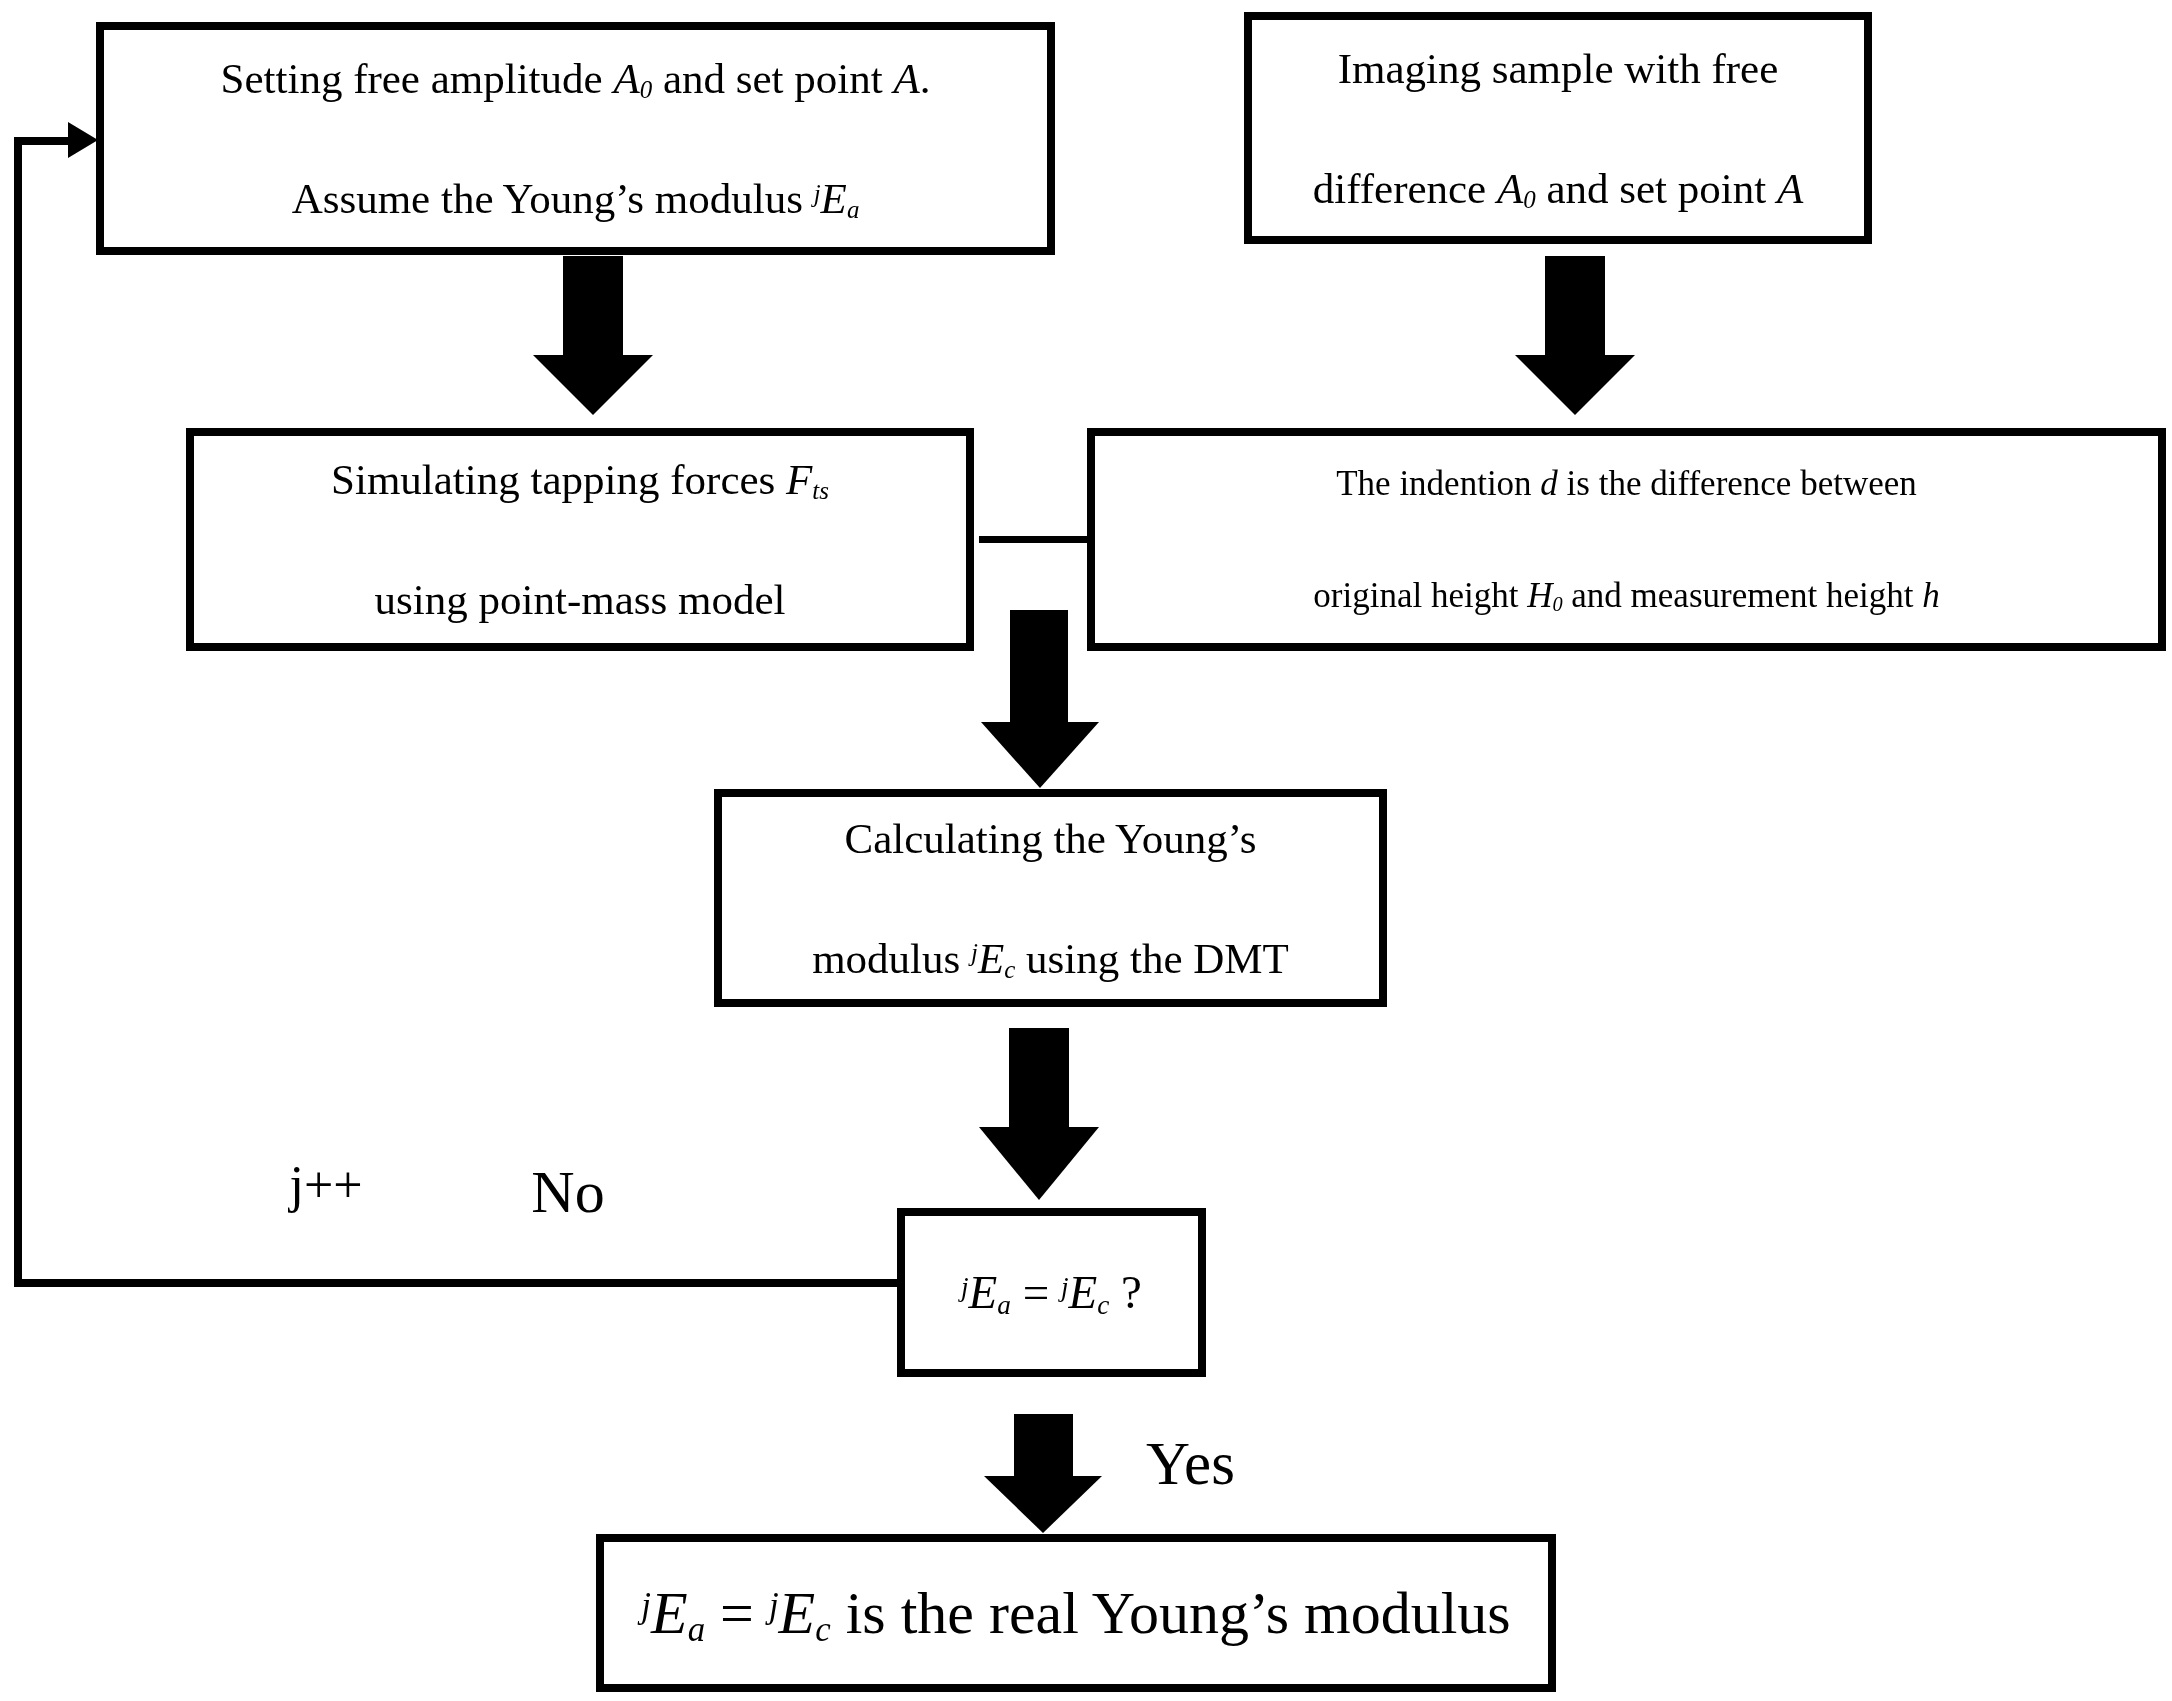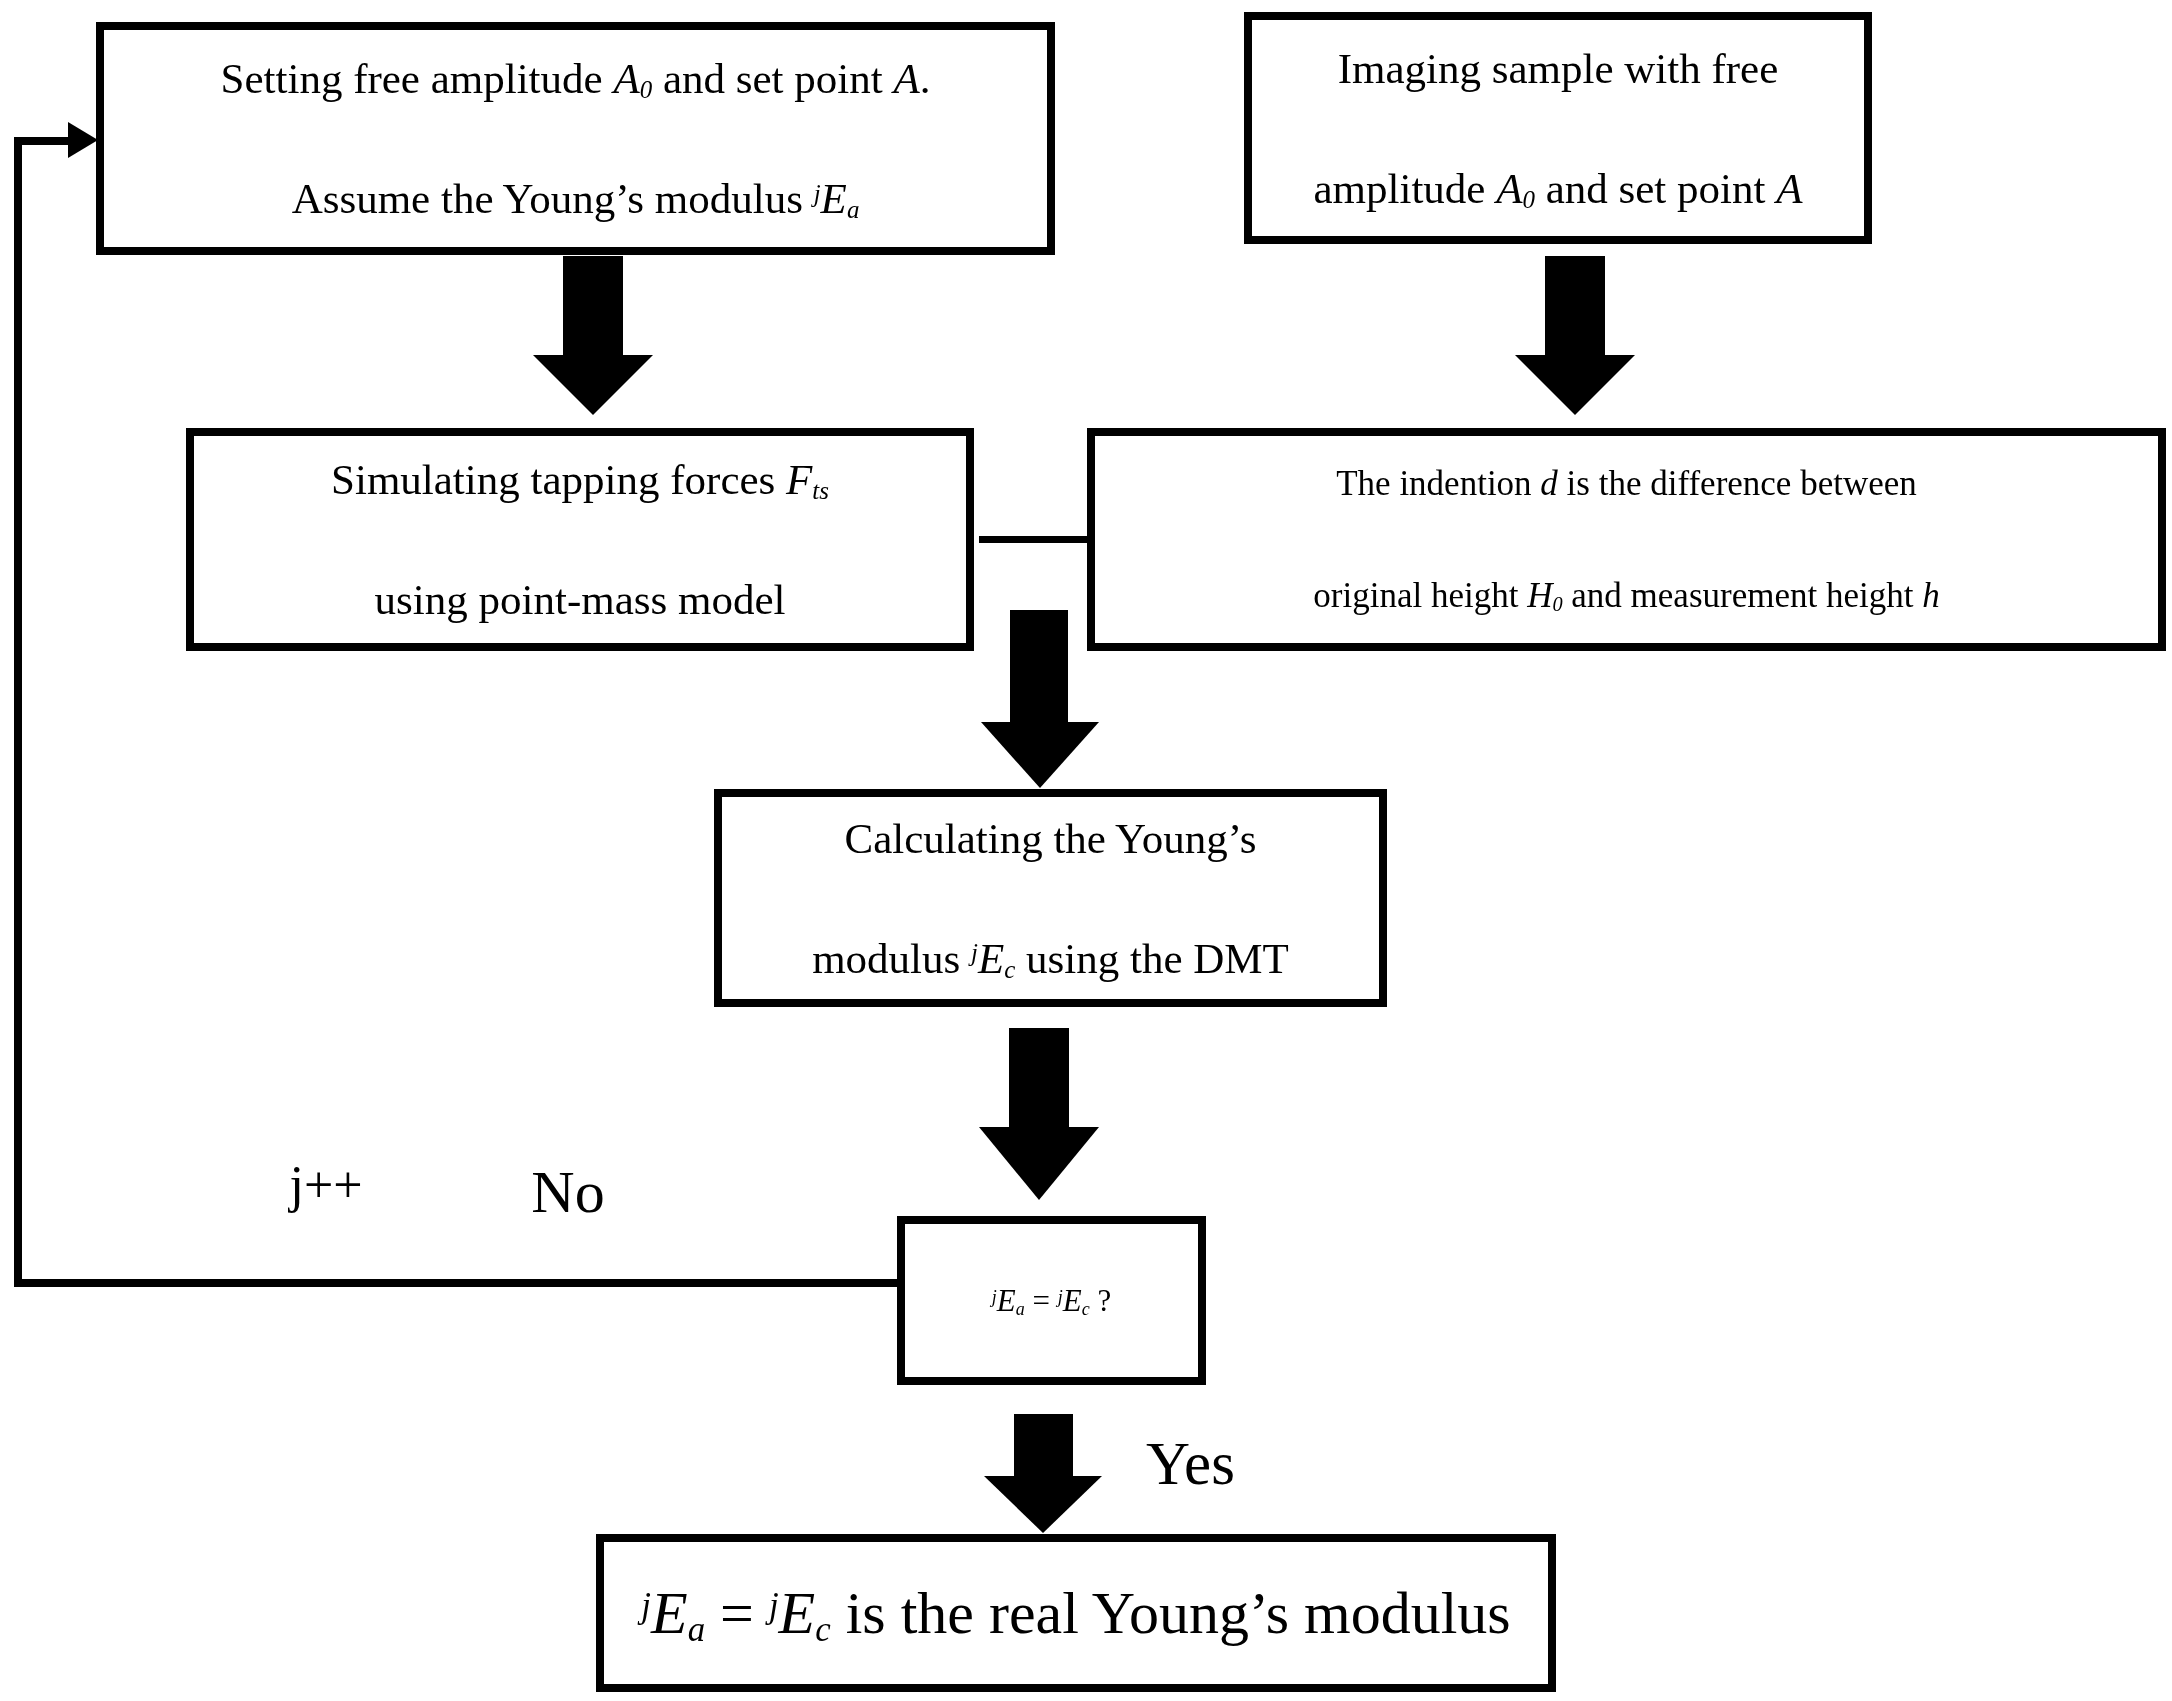--- a/index.html
+++ b/index.html
@@ -27,21 +27,21 @@
   #label-j{font-size:52px;left:267px;top:1159px;width:118px;}
   #label-no{font-size:60px;left:506px;top:1162px;width:124px;}
   #label-yes{font-size:61px;left:1122px;top:1433px;width:137px;}
 
   
   #box-setting     {left:96px;  top:22px;   width:959px; height:233px;}
   #box-imaging     {left:1244px; top:12.4px;   width:628px; height:232px;}
   #box-simulating  {left:186px;  top:428px;  width:788px; height:223px;}
   #box-indention   {left:1087px; top:428px;  width:1079px; height:223px; font-size:35px;}
   #box-calculating {left:714px; top:789px; width:673px; height:218px;}
-  #box-decision    {left:897px; top:1208px; width:309px;  height:169px; font-size:31px;margin-top:8px;}
+  #box-decision    {left:897px; top:1208px; width:309px;  height:169px; font-size:47px;}
   #box-result      {left:596px;  top:1534px; width:960px; height:158px; font-size:60px;}
 
   
   #arrow1-shaft{left:563px; top:256px; width:60px; height:101px;}
   #arrow1-head {left:533px; top:355px; border-width:60px 60px 0 60px;}
   
   #arrow2-shaft{left:1545px;top:256px; width:60px; height:101px;}
   #arrow2-head {left:1515px;top:355px; border-width:60px 60px 0 60px;}
   
   #connector-mid{left:979px;top:536px;width:108px;height:7.4px;}
@@ -66,21 +66,21 @@
 
 <div class="canvas">
 
   <div class="box" id="box-setting">
     <span class="bline"><span>Setting free amplitude </span><i>A</i><sub>0</sub><span> and set point </span><i>A</i><span>.</span></span>
     <span class="bline"><span>Assume the Young’s modulus </span><sup>j</sup><i>E</i><sub>a</sub></span>
   </div>
 
   <div class="box" id="box-imaging">
     <span class="bline"><span>Imaging sample with free</span></span>
-    <span class="bline"><span>amplitude </span><i>A</i><sub>0</sub><span> and set point </span><i>A</i></span>
+    <span class="bline"><span>difference </span><i>A</i><sub>0</sub><span> and set point </span><i>A</i></span>
   </div>
 
   <div class="box" id="box-simulating">
     <span class="bline"><span>Simulating tapping forces </span><i>F</i><sub>ts</sub></span>
     <span class="bline"><span>using point-mass model</span></span>
   </div>
 
   <div class="box" id="box-indention">
     <span class="bline"><span>The indention </span><i>d</i><span> is the difference between</span></span>
     <span class="bline"><span>original height </span><i>H</i><sub>0</sub><span> and measurement height </span><i>h</i></span>

